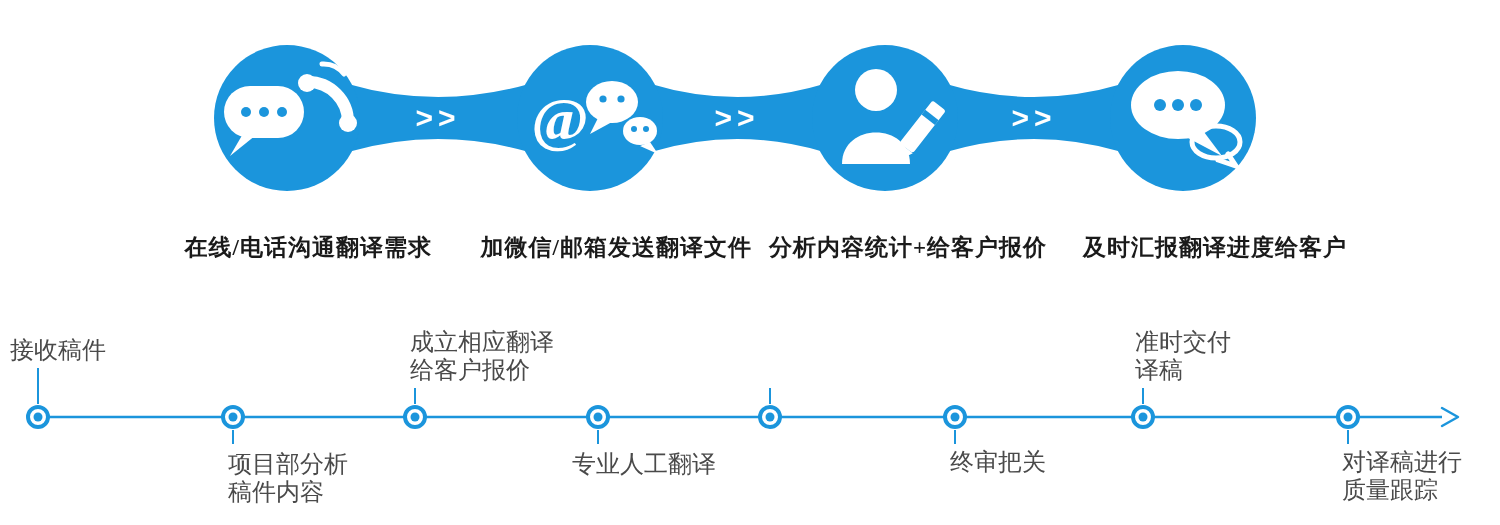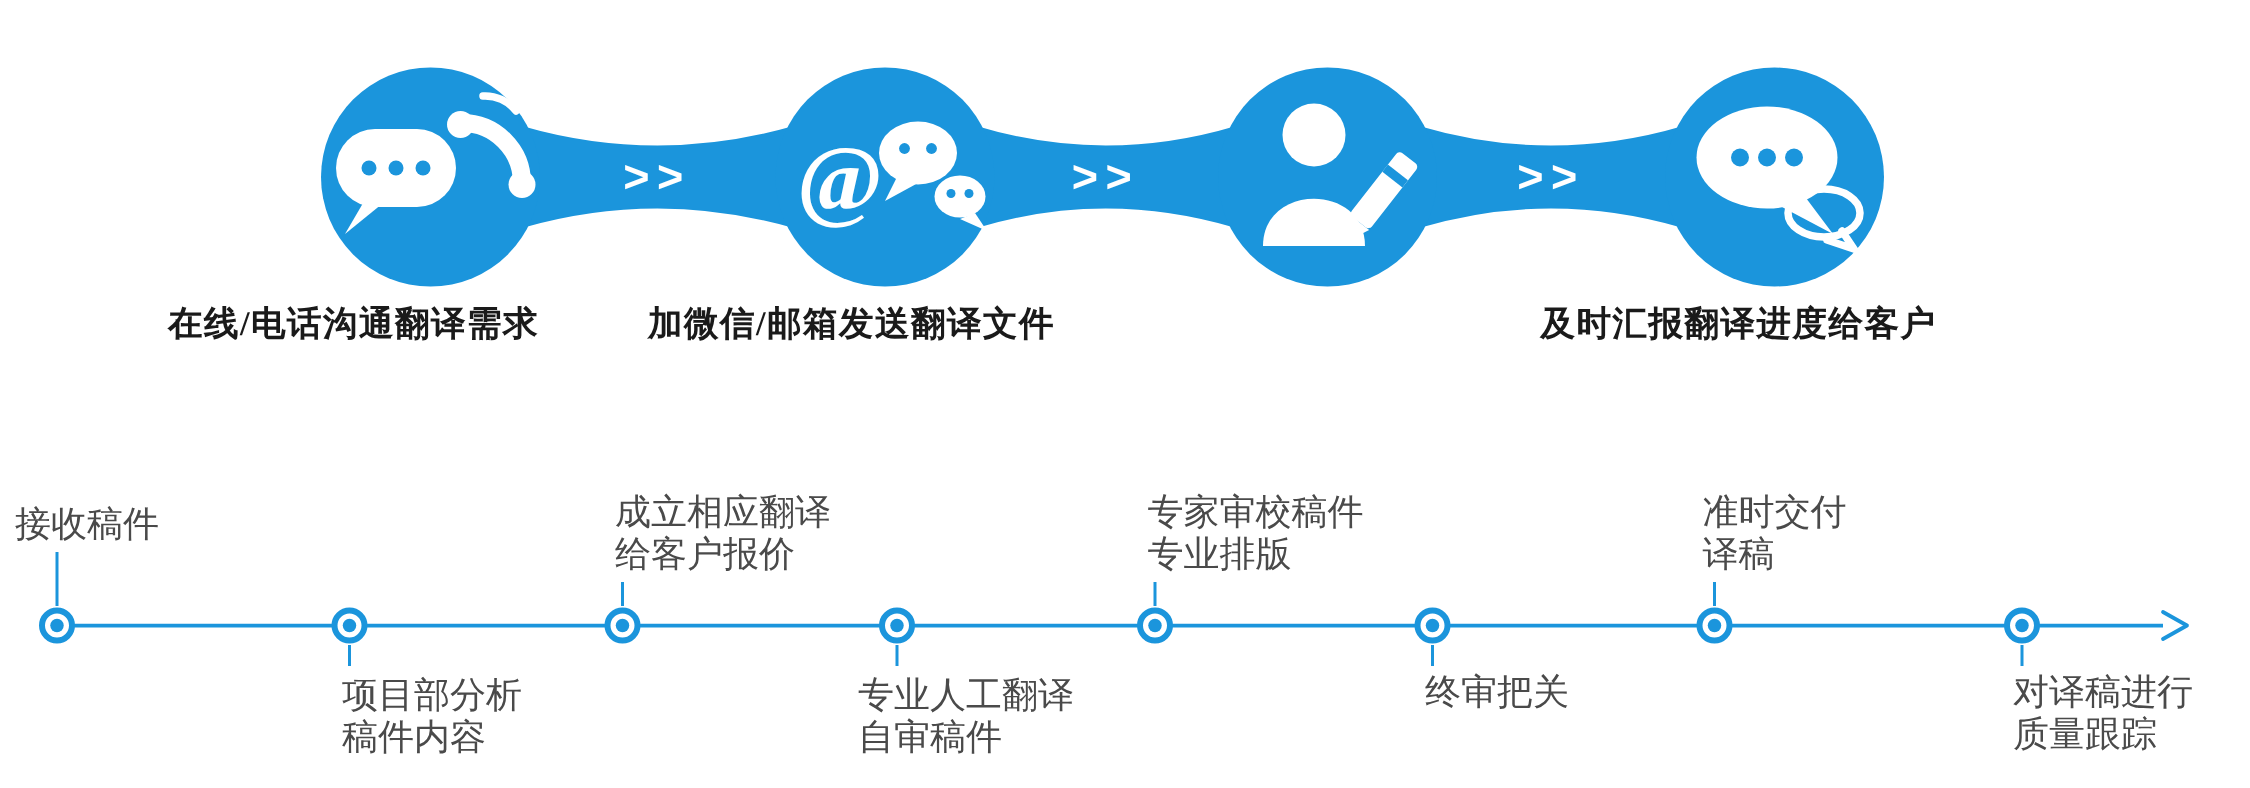--- a/index.html
+++ b/index.html
@@ -31,23 +31,23 @@
   }
   .at-glyph{
     fill:#ffffff;
     font-family:"Liberation Serif", serif;
     font-weight:bold;
     font-size:62px;
     text-anchor:middle;
   }
   .step-label{
     position:absolute;
-    top:200px;
+    top:232px;
     width:320px;
-    text-align:left;
+    text-align:right;
     font-family:"Liberation Serif", serif;
     font-weight:bold;
     font-size:23px;
     letter-spacing:1px;
     color:var(--ink);
     white-space:nowrap;
   }
   .tl-label{
     position:absolute;
     font-size:24px;
@@ -175,41 +175,37 @@
       </g>
       <g>
         <circle cx="1348" cy="417" r="10" fill="#fff" class="accent-stroke" stroke-width="4"></circle>
         <circle cx="1348" cy="417" r="4.5" class="accent-fill"></circle>
       </g>
     </g>
   </svg>
 
   <div class="step-label" style="left:112px">在线/电话沟通翻译需求</div>
   <div class="step-label" style="left:432px">加微信/邮箱发送翻译文件</div>
+  <div class="step-label" style="left:727px">分析内容统计+给客户报价</div>
   <div class="step-label" style="left:1027px">及时汇报翻译进度给客户</div>
 
   <div class="tl-label" style="left:10px;top:336px">
     <span>接收稿件</span>
     <span></span>
   </div>
   <div class="tl-label" style="left:228px;top:450px">
     <span>项目部分析</span>
     <span>稿件内容</span>
   </div>
   <div class="tl-label" style="left:410px;top:328px">
     <span>成立相应翻译</span>
     <span>给客户报价</span>
   </div>
   <div class="tl-label" style="left:572px;top:450px">
     <span>专业人工翻译</span>
-    <span>自审稿件</span>
-  </div>
-  <div class="tl-label" style="left:765px;top:328px">
-    <span>专家审校稿件</span>
-    <span>专业排版</span>
   </div>
   <div class="tl-label" style="left:950px;top:448px">
     <span>终审把关</span>
   </div>
   <div class="tl-label" style="left:1135px;top:328px">
     <span>准时交付</span>
     <span>译稿</span>
   </div>
   <div class="tl-label" style="left:1342px;top:448px">
     <span>对译稿进行</span>

